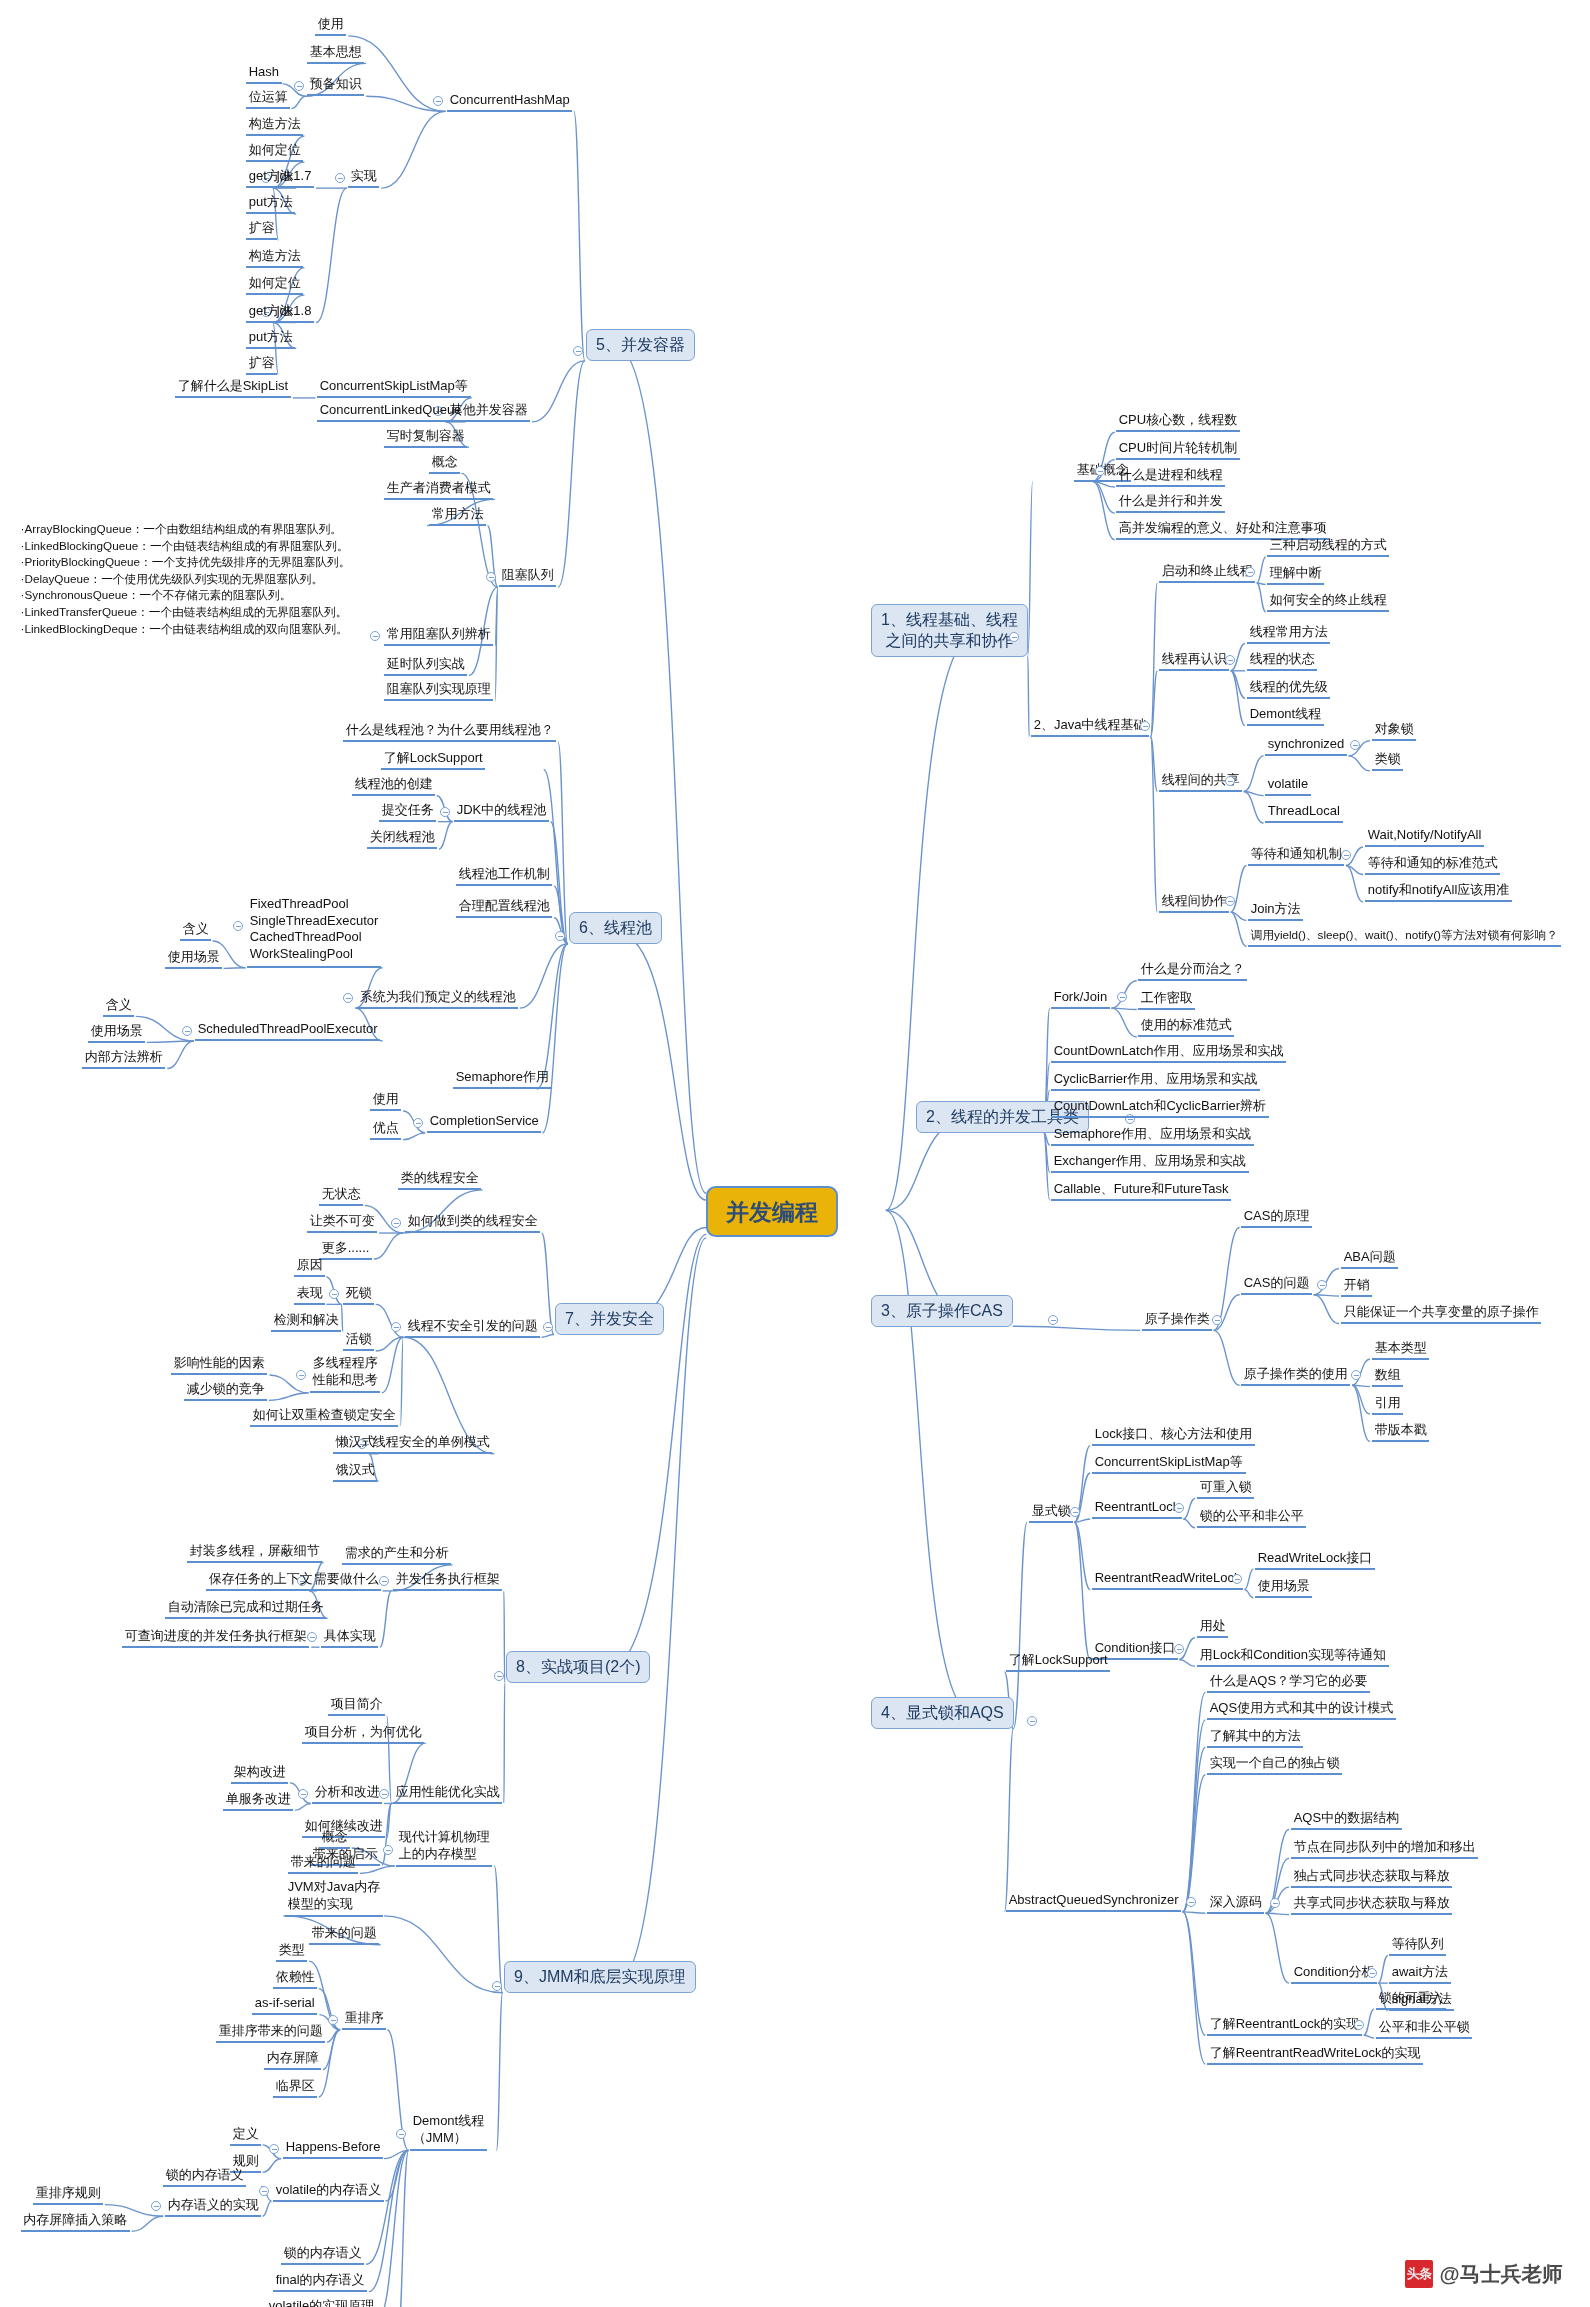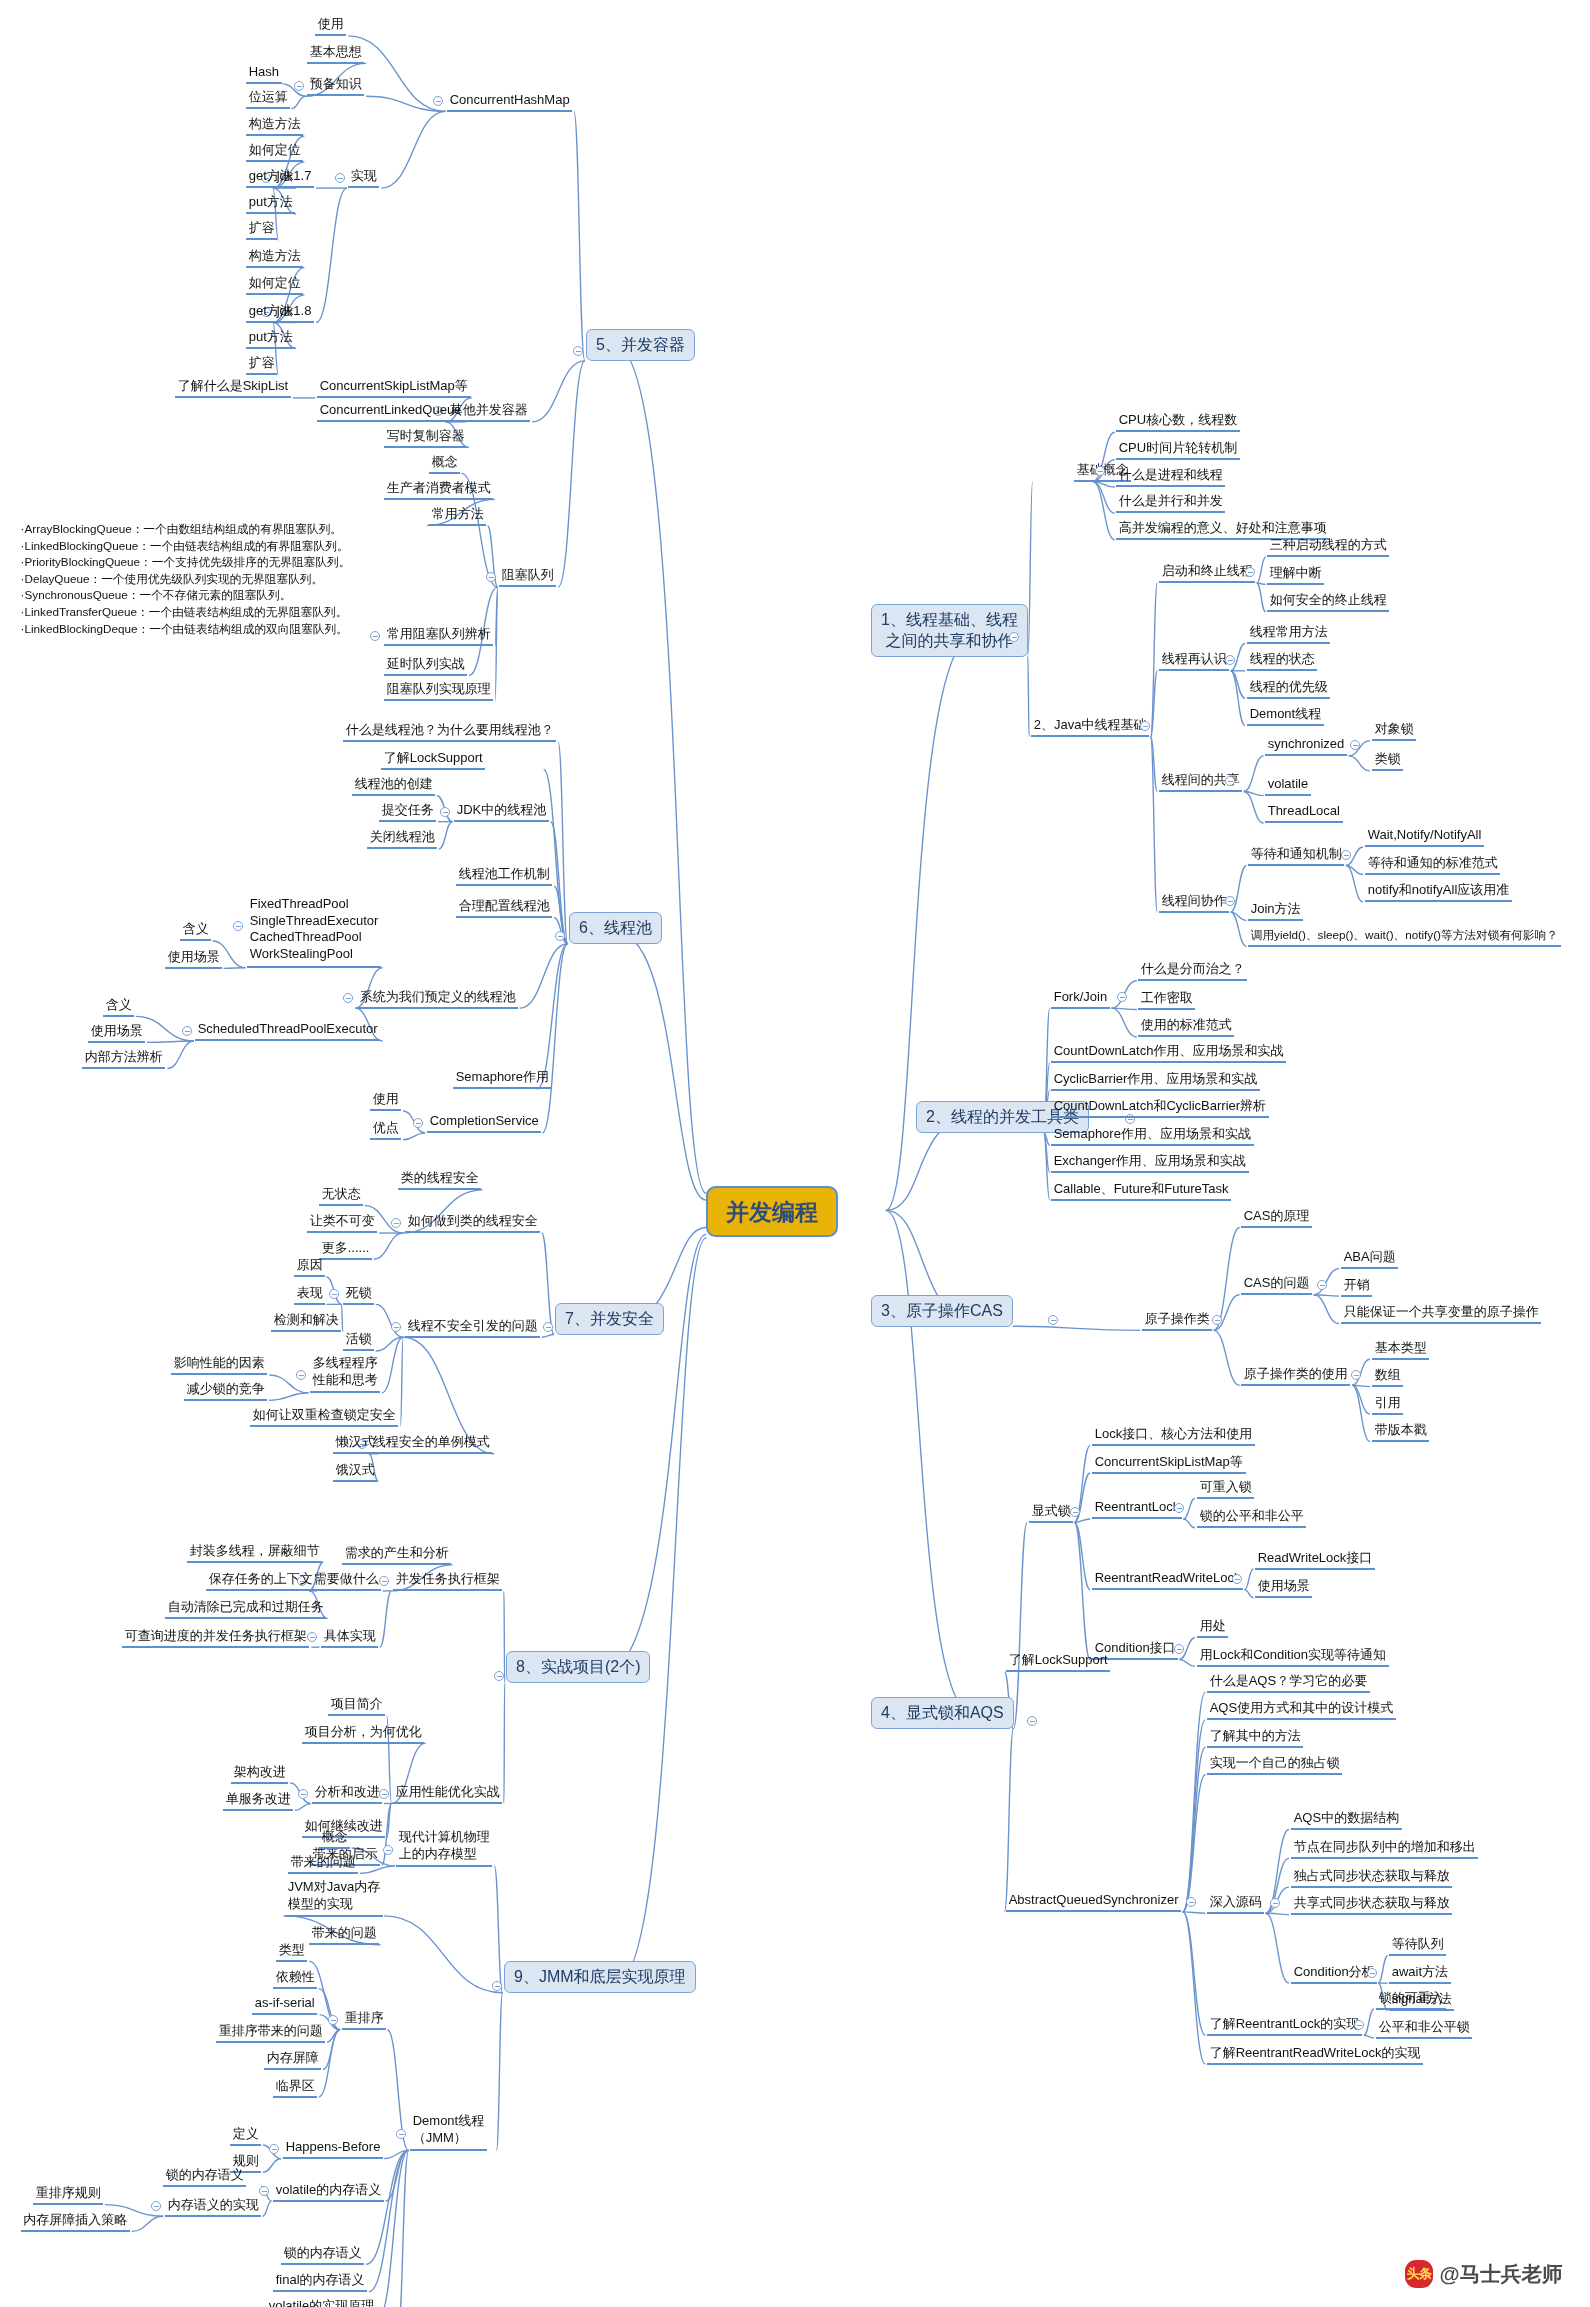--- a/index.html
+++ b/index.html
@@ -53,22 +53,22 @@
   .toggle::after{
     content:"";position:absolute;left:2.1px;top:4.1px;width:4.8px;height:0.7px;background:#7ba2d4;
   }
   
   .watermark{
     position:absolute;right:27.4px;bottom:19px;
     font-size:20.6px;color:#4a4a4a;font-weight:bold;
     display:flex;align-items:center;gap:6.9px;
   }
   .wm-logo{
-    display:inline-block;width:27.4px;height:27.4px;border-radius:11px;
-    background:#d9272e;color:#fde047;font-size:13px;font-weight:bold;
+    display:inline-block;width:27.4px;height:27.4px;border-radius:2px;
+    background:#d9272e;color:#e5e5e5;font-size:13px;font-weight:bold;
     text-align:center;line-height:27.4px;letter-spacing:-0.7px;
   }
 </style>
 </head>
 <body>
 
 <div id="canvas">
 
   <svg id="links" viewBox="0 0 2319 3364">
     <g fill="none" stroke="#6a93cd" stroke-width="2">

